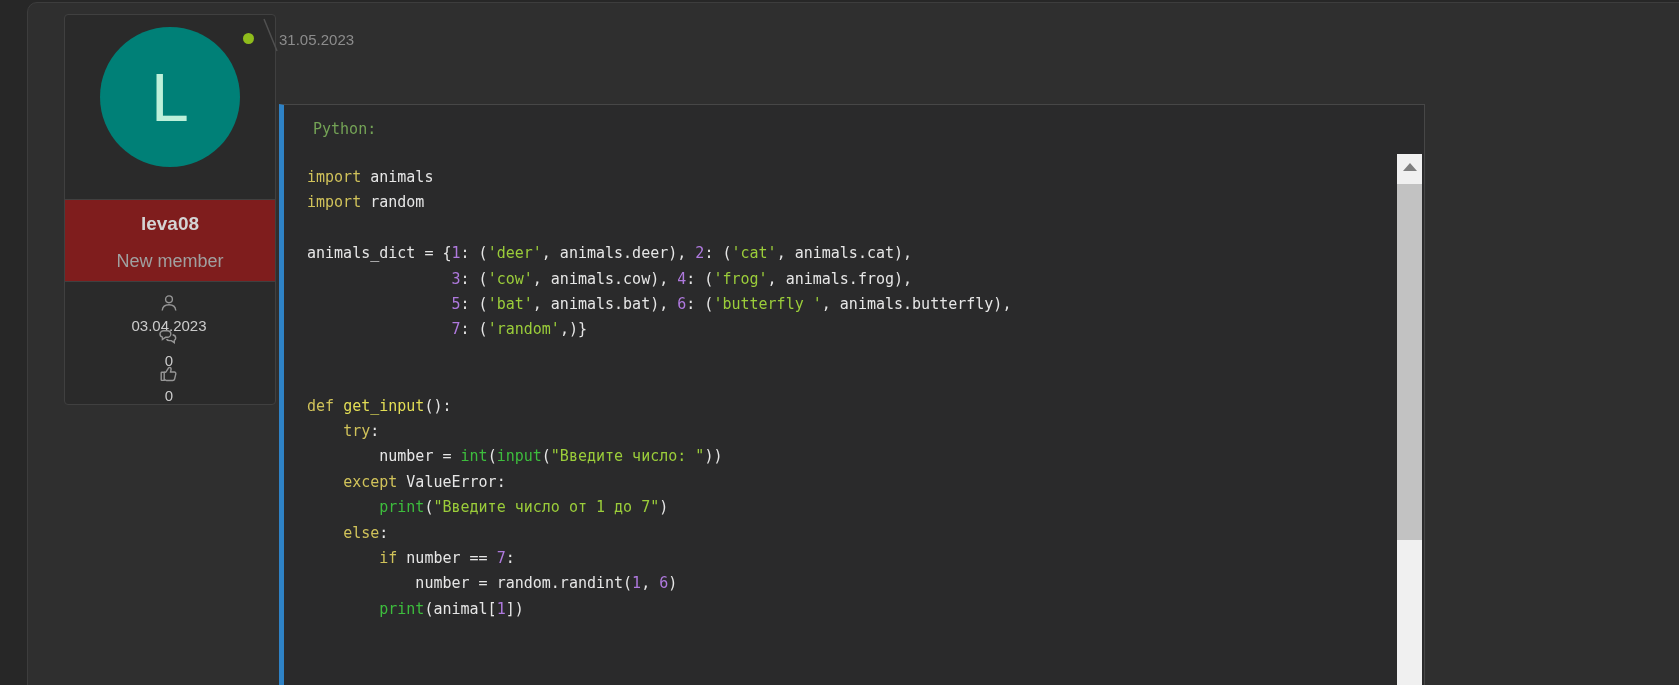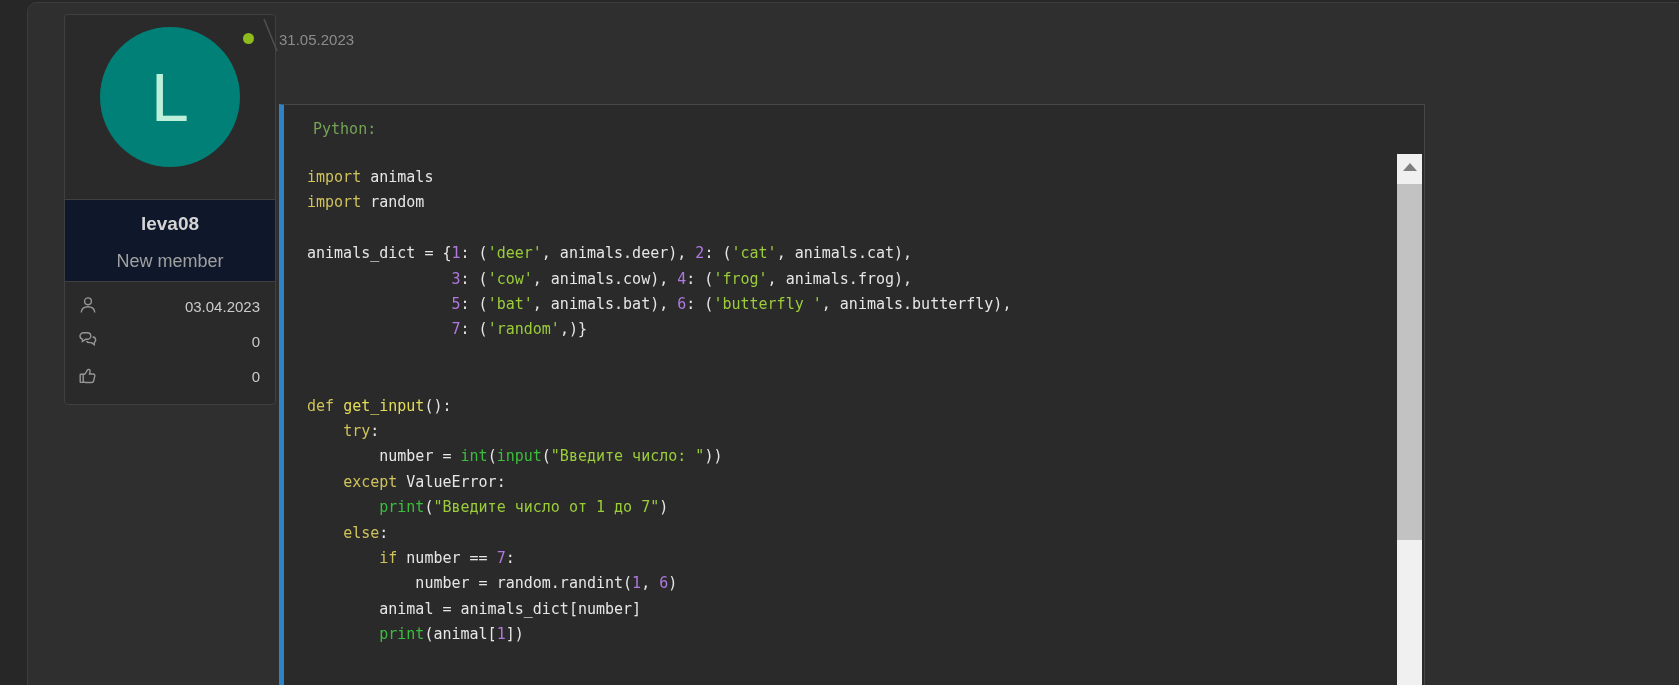--- a/index.html
+++ b/index.html
@@ -36,30 +36,30 @@
   .online-dot {
     position:absolute; right:21px; top:18px;
     width:11px; height:11px; border-radius:50%;
     background:#8fbc1c;
   }
   .avatar-arrow {
     position:absolute; left:234px; top:14px;
     width:18px; height:38px; overflow:visible;
   }
   .username-strip {
-    height:83px; background:#0f172a;
+    height:83px; background:#7f1d1d;
     border-top:1px solid #404040; border-bottom:1px solid #404040;
     text-align:center; padding-top:13px;
   }
   .username { font-size:19px; font-weight:bold; color:#d4d4d4; cursor:pointer; }
   .user-role { font-size:18px; color:#a0a0a0; margin-top:16px; }
   .user-stats { padding:11px 15px 0 13px; }
   .stat-row {
     display:flex; justify-content:space-between; align-items:center;
-    height:27px; margin-bottom:8px;
+    height:27px; margin-bottom:8px;flex-direction:column;
   }
   .stat-row svg { stroke:#969696; fill:none; stroke-width:1.4; }
   .stat-value { font-size:15px; color:#cbcbcb; }
   
   .post-date { position:absolute; left:251px; top:28px; font-size:15px; color:#8c8c8c; cursor:pointer; }
   .post-title { position:absolute; left:251px; top:60px; font-size:21px; color:#d2d2d2; }
   .code-block {
     position:absolute; left:251px; top:101px;
     width:1146px; height:625px;
     background:#2a2a2b;
@@ -170,21 +170,20 @@
         <div class="code-line"></div>
         <div class="code-line"></div>
         <div class="code-line"><span class="tok-k">def</span><span class="tok-p"> </span><span class="tok-t">get_input</span><span class="tok-p">():</span></div>
         <div class="code-line"><span class="tok-p">    </span><span class="tok-k">try</span><span class="tok-p">:</span></div>
         <div class="code-line"><span class="tok-p">        number = </span><span class="tok-b">int</span><span class="tok-p">(</span><span class="tok-b">input</span><span class="tok-p">(</span><span class="tok-s">"Введите число: "</span><span class="tok-p">))</span></div>
         <div class="code-line"><span class="tok-p">    </span><span class="tok-k">except</span><span class="tok-p"> ValueError:</span></div>
         <div class="code-line"><span class="tok-p">        </span><span class="tok-b">print</span><span class="tok-p">(</span><span class="tok-s">"Введите число от 1 до 7"</span><span class="tok-p">)</span></div>
         <div class="code-line"><span class="tok-p">    </span><span class="tok-k">else</span><span class="tok-p">:</span></div>
         <div class="code-line"><span class="tok-p">        </span><span class="tok-k">if</span><span class="tok-p"> number == </span><span class="tok-n">7</span><span class="tok-p">:</span></div>
         <div class="code-line"><span class="tok-p">            number = random.randint(</span><span class="tok-n">1</span><span class="tok-p">, </span><span class="tok-n">6</span><span class="tok-p">)</span></div>
-        <div class="code-line"><span class="tok-p">        animal = animals_dict[number]</span></div>
         <div class="code-line"><span class="tok-p">        </span><span class="tok-b">print</span><span class="tok-p">(animal[</span><span class="tok-n">1</span><span class="tok-p">])</span></div>
       </div>
     <div class="scrollbar">
       <div class="scroll-up-btn">
         <div class="tri"></div>
       </div>
       <div class="scroll-thumb"></div>
     </div>
   </div>
 

